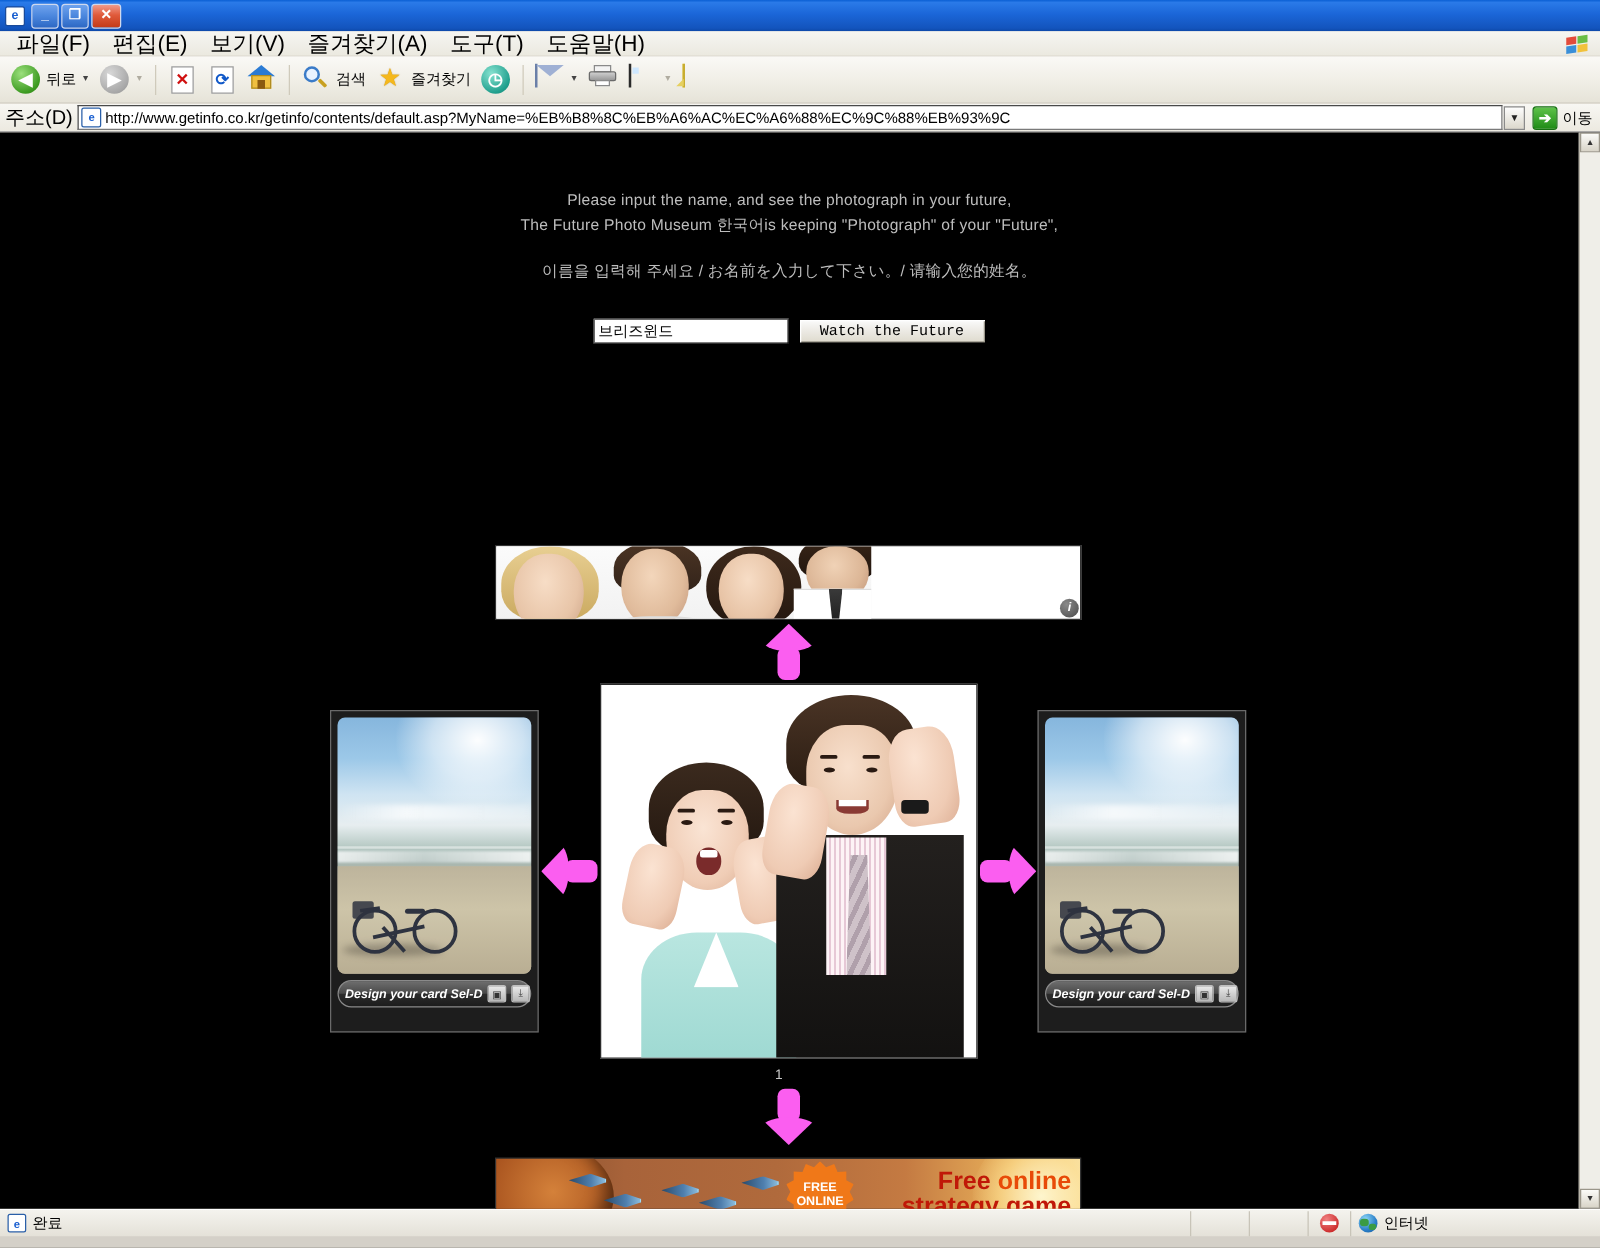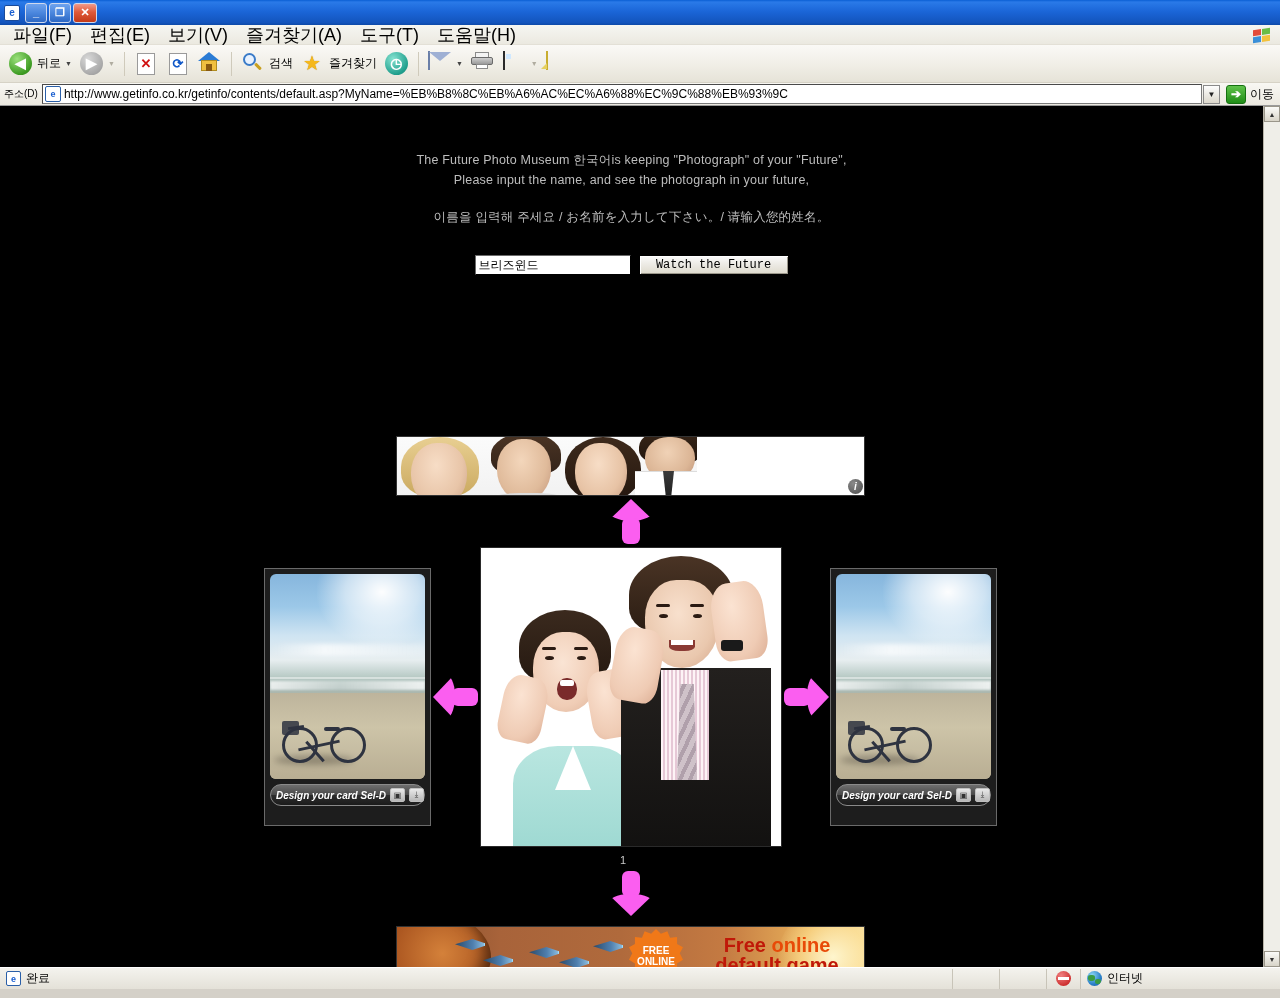--- a/index.html
+++ b/index.html
@@ -119,21 +119,21 @@
   .note:after{content:"";position:absolute;right:0;bottom:0;border-left:6px solid transparent;border-bottom:6px solid #e6d060;}
 
   
   .addrbar {
     height: 23px;
     background: linear-gradient(to bottom,#f8f7f3,#ece9e0);
     display: flex; align-items: center;
     padding: 0 2px 0 4px;
     border-bottom: 1px solid #9a9a9a;
   }
-  .addr-label { font-size: 10px; color: #000; margin-right: 4px; white-space: nowrap; }
+  .addr-label { font-size: 16px; color: #000; margin-right: 4px; white-space: nowrap; }
   .addr-input-wrap {
     flex: 1 1 auto; height: 20px;
     background: #fff;
     border: 1px solid #7a7a7a;
     border-top-color:#4a4a4a; border-left-color:#4a4a4a;
     display: flex; align-items: center;
     padding: 0 1px; min-width: 0;
   }
   .addr-ico { width: 16px; height: 16px; margin: 0 3px 0 1px; flex:0 0 auto;
               background:#fff;border:1px solid #2a5fa8;border-radius:2px;
@@ -374,21 +374,21 @@
   .starburst {
     position:absolute; left:232px; top:2px; width:54px; height:54px;
     background:#f07818; color:#fff;
     display:flex;flex-direction:column;align-items:center;justify-content:center;
     font-size:10px; font-weight:bold; line-height:11px; text-align:center;
     clip-path: polygon(50% 0%,59% 9%,71% 4%,76% 16%,89% 15%,89% 28%,100% 34%,94% 45%,
       100% 57%,89% 64%,89% 77%,76% 76%,71% 88%,59% 83%,50% 94%,41% 83%,29% 88%,24% 76%,
       11% 77%,11% 64%,0% 57%,6% 45%,0% 34%,11% 28%,11% 15%,24% 16%,29% 4%,41% 9%);
     border:0;
   }
-  .bb-copy { position:absolute; left:300px; top:8px; width:160px; text-align:center; }
+  .bb-copy { position:absolute; left:300px; top:8px; width:160px; text-align:right; }
   .bb-l1 { font-size:20px; font-weight:bold; line-height:20px; font-family:"Liberation Sans",sans-serif;}
   .bb-l1 .r { color:#c01808; }
   .bb-l1 .o { color:#e84a08; }
   .bb-l2 { font-size:20px; font-weight:bold; color:#c01808; line-height:21px; }
 
   
   .statusbar {
     height: 22px;
     background: linear-gradient(to bottom,#f4f3ee,#e4e1d8);
     border-top: 1px solid #fff;
@@ -521,22 +521,22 @@
   <div class="go-btn">
     <span class="go-arrow">➔</span>
     <span class="go-label">이동</span>
   </div>
 </div>
 
 <div class="page">
   <div class="content">
 
     <div class="intro">
+      <div>Please input the name, and see the photograph in your future,</div>
       <div>The Future Photo Museum 한국어is keeping "Photograph" of your "Future",</div>
-      <div>Please input the name, and see the photograph in your future,</div>
       <div class="l3">이름을 입력해 주세요 / お名前を入力して下さい。/ 请输入您的姓名。</div>
     </div>
 
     <div class="formrow">
       <input class="name-input" type="text" value="브리즈윈드" style="">
       <button class="watch-btn">Watch the Future</button>
     </div>
 
     <div class="banner-top">
       <div class="ppl">
@@ -665,21 +665,21 @@
       <i class="ship" style="left:196px;top:14px;"></i>
       <div class="starburst">
         <span>FREE</span>
         <span>ONLINE</span>
       </div>
       <div class="bb-copy">
         <div class="bb-l1">
           <span class="r">Free</span>
           <span class="o">online</span>
         </div>
-        <div class="bb-l2">default game</div>
+        <div class="bb-l2">strategy game</div>
       </div>
 
     </div>
 
   </div>
 
   <div class="vscroll">
     <div class="vs-btn">▲</div>
     <div class="vs-track"></div>
     <div class="vs-btn">▼</div>

